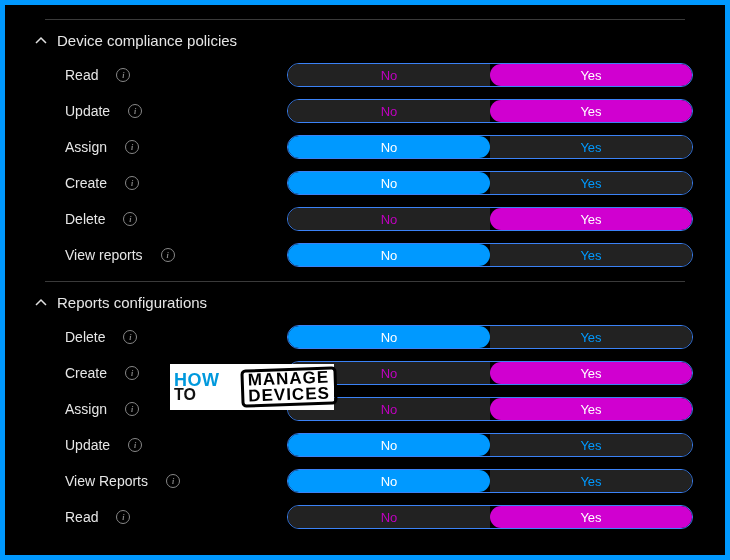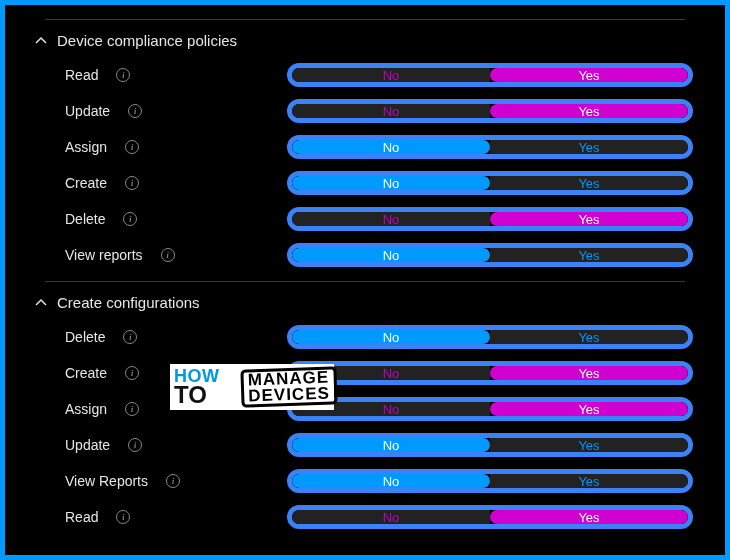--- a/index.html
+++ b/index.html
@@ -59,21 +59,21 @@
       border-radius: 50%;
       font-size: 8px;
       color: #888;
       font-style: italic;
       font-family: Georgia, serif;
       font-weight: bold;
     }
     .toggle {
       width: 406px;
       height: 24px;
-      border: 5px solid #3b82f6;
+      border: 1px solid #3b82f6;
       border-radius: 12px;
       display: flex;
       overflow: hidden;
       cursor: pointer;
       position: relative;
     }
     .toggle-half {
       flex: 1;
       display: flex;
       align-items: center;
@@ -104,21 +104,21 @@
       height: 46px;
       background: #fff;
       display: flex;
       align-items: center;
       z-index: 5;
       padding: 3px 4px;
       gap: 21px;
     }
     .wm-left { display: flex; flex-direction: column; line-height: 0.9; font-weight: 900; font-family: Arial, sans-serif; }
     .wm-how { color: #0099dd; font-size: 18px; letter-spacing: 0.5px; }
-    .wm-to  { color: #111; font-size: 24px; }
+    .wm-to  { color: #111; font-size: 16px; }
     .wm-right {
       border: 3px solid #000;
       border-radius: 5px;
       padding: 0px 4px;
       transform: rotate(-2deg);
       font-weight: 900;
       font-family: Arial, sans-serif;
       font-size: 17px;
       line-height: 0.95;
       letter-spacing: 1px;
@@ -213,21 +213,21 @@
 
   <div class="divider"></div>
 
   <div class="section">
     <div class="section-header">
       <span class="chevron">
         <svg width="12" height="12" viewBox="0 0 12 12">
             <path d="M1 8 L6 3 L11 8" fill="none" stroke="#e0e0e0" stroke-width="1.5"></path>
           </svg>
       </span>
-      <span>Create configurations</span>
+      <span>Reports configurations</span>
     </div>
     <div class="section-body">
 
       <div class="perm-row">
         <div class="perm-label-wrap">
           <span>Delete</span>
           <span class="info-icon">i</span>
         </div>
         <div class="toggle">
           <div class="toggle-half active-blue">No</div>

